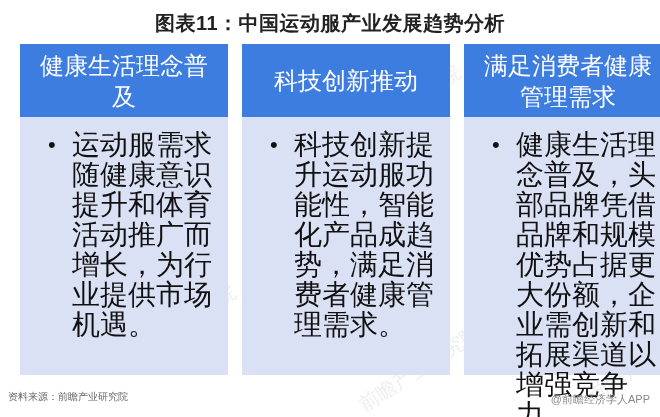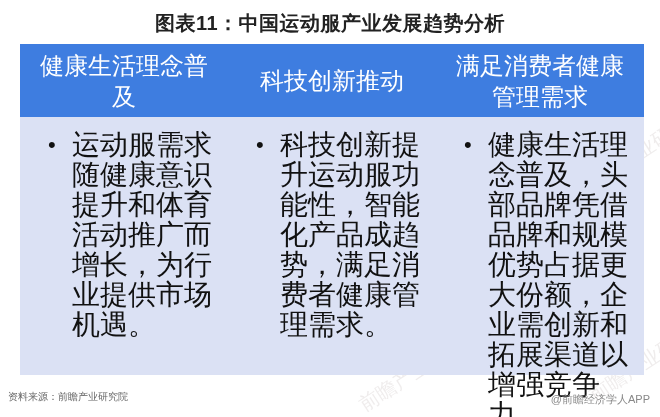--- a/index.html
+++ b/index.html
@@ -22,20 +22,21 @@
     font-weight: bold;
     color: #222222;
     letter-spacing: 0.5px;
   }
   .columns {
     position: absolute;
     top: 44px;
     left: 4px;
     width: 572px;
     display: flex;
+    gap: 14px;
     padding-left: 16px;
   }
   .col { flex: 1; display: flex; flex-direction: column; }
   .col-header {
     height: 73px;
     background: #3E7DE0;
     color: #ffffff;
     display: flex;
     align-items: center;
     justify-content: center;

